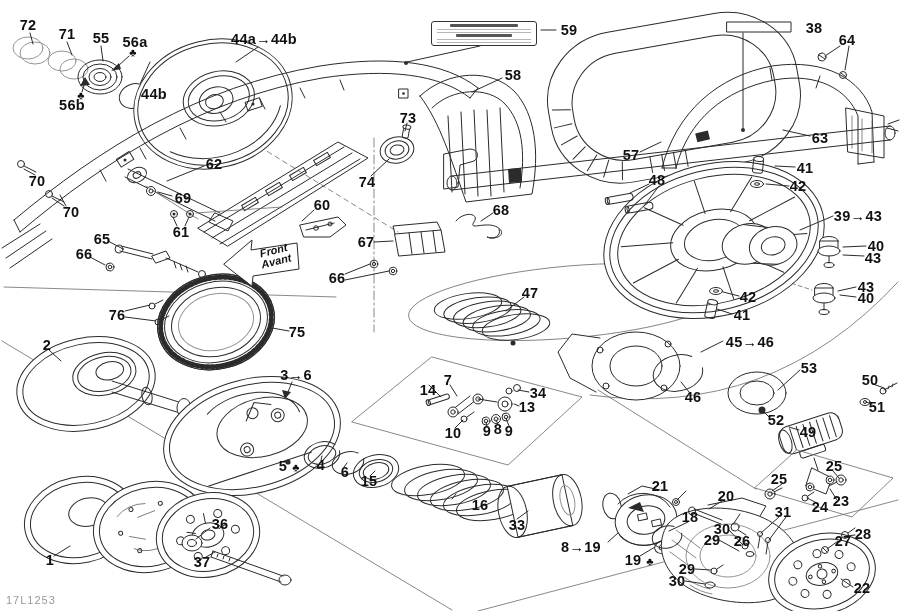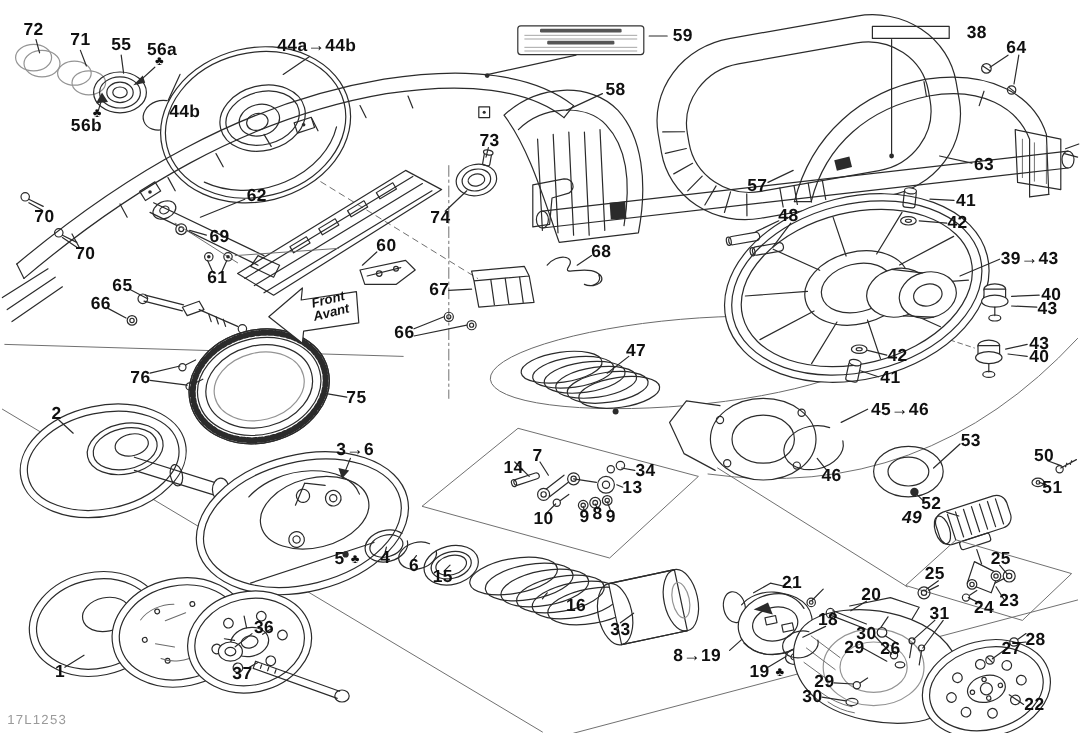--- a/index.html
+++ b/index.html
@@ -537,21 +537,21 @@
       <div class="lbl" style="left: 866px; top: 298px;">40</div>
       <div class="lbl" style="left: 748px; top: 297px;">42</div>
       <div class="lbl" style="left: 742px; top: 315px;">41</div>
       <div class="lbl" style="left: 750px; top: 342px;">45→46</div>
       <div class="lbl" style="left: 530px; top: 293px;">47</div>
       <div class="lbl" style="left: 693px; top: 397px;">46</div>
       <div class="lbl" style="left: 809px; top: 368px;">53</div>
       <div class="lbl" style="left: 870px; top: 380px;">50</div>
       <div class="lbl" style="left: 877px; top: 407px;">51</div>
       <div class="lbl" style="left: 776px; top: 420px;">52</div>
-      <div class="lbl" style="left: 760px; top: 432px; font-style: italic;">49</div>
+      <div class="lbl" style="left: 808px; top: 432px;">49</div>
       <div class="lbl" style="left: 117px; top: 315px;">76</div>
       <div class="lbl" style="left: 297px; top: 332px;">75</div>
       <div class="lbl" style="left: 47px; top: 345px;">2</div>
       <div class="lbl" style="left: 296px; top: 375px;">3→6</div>
       <div class="lbl" style="left: 283px; top: 466px;">5</div>
       <div class="lbl sym" style="left: 296px; top: 467px;">♣</div>
       <div class="lbl" style="left: 448px; top: 380px;">7</div>
       <div class="lbl" style="left: 428px; top: 390px;">14</div>
       <div class="lbl" style="left: 538px; top: 393px;">34</div>
       <div class="lbl" style="left: 527px; top: 407px;">13</div>

